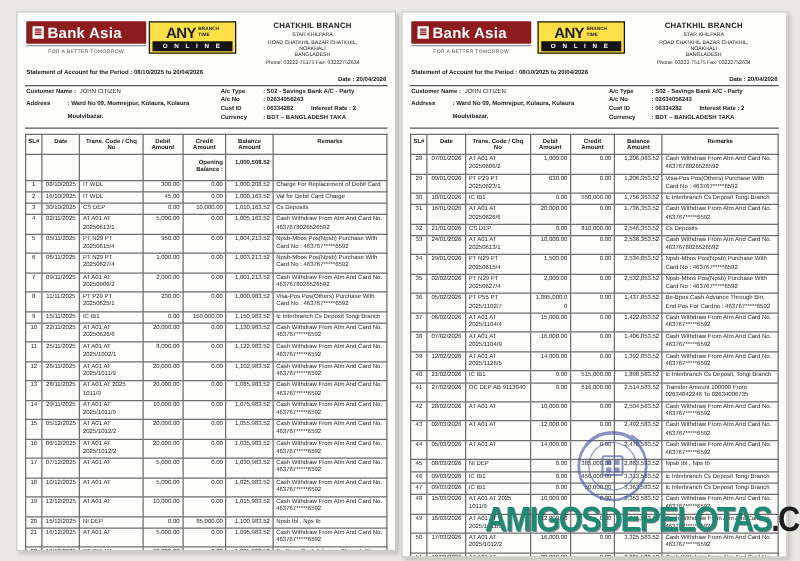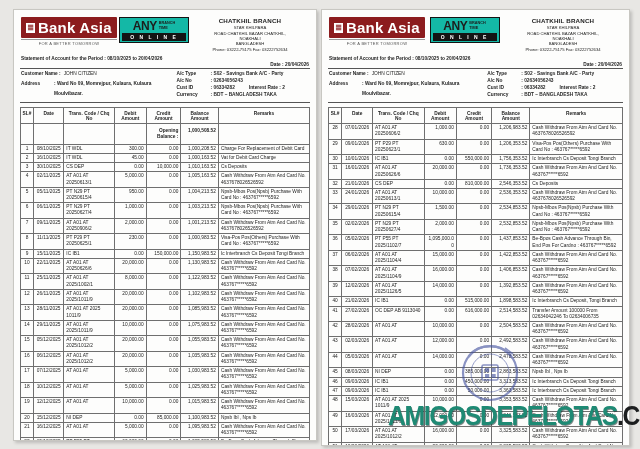--- a/index.html
+++ b/index.html
@@ -14,23 +14,23 @@
     box-shadow:2px 2px 3px rgba(0,0,0,.18);
     box-sizing:border-box;padding:4px 6px;overflow:hidden;color:#1d1d1d;
   }
   #page1{left:13px;top:9px;width:304px;height:432px;}
   #page2{left:321px;top:9px;width:309px;height:437px;}
 
   .hdr{display:flex;justify-content:space-between;align-items:flex-start;padding:3px 1px 1px;}
   .logo-wrap{width:96px;}
   .logo{background:#8c1c1e;color:#fff;display:flex;align-items:center;gap:3px;padding:2px 5px;border-radius:1px;}
   .logo-icon{background:#fff;color:#8c1c1e;width:9px;height:10px;font-size:8px;line-height:10px;font-weight:bold;text-align:center;flex:0 0 auto;}
-  .logo-name{font-size:15px;font-weight:bold;white-space:nowrap;letter-spacing:.2px;}
+  .logo-name{font-size:12px;font-weight:bold;white-space:nowrap;letter-spacing:.2px;}
   .logo-tagline{font-size:4px;color:#555;text-align:center;margin-top:1px;letter-spacing:.3px;border-top:.5px solid #999;padding-top:.5px;}
-  .badge{border:1.5px solid #141414;width:64px;padding:1.5px 2px;background:#14b8a6;flex:0 0 auto;}
+  .badge{border:1.5px solid #141414;width:64px;padding:1.5px 2px;background:#fde047;flex:0 0 auto;}
   .badge-top{display:flex;justify-content:center;align-items:center;gap:2px;}
   .badge-any{font-size:12px;font-weight:bold;letter-spacing:-.5px;line-height:1;}
   .badge-side{font-size:3.8px;font-weight:bold;text-align:left;line-height:1.15;}
   .badge-online{background:#141414;color:#fff;font-size:5px;font-weight:bold;letter-spacing:2px;text-align:center;margin-top:1.5px;padding:1px 0 .5px;}
   .branch{width:118px;text-align:center;font-size:4.2px;line-height:1.3;color:#222;}
   .branch-name{font-size:6.2px;font-weight:bold;letter-spacing:.2px;}
 
   .stmt-row{font-size:4.8px;font-weight:bold;padding:0 1px;margin-top:3px;}
   .date-row{font-size:4.8px;font-weight:bold;text-align:right;padding:0 1px;margin-top:1px;}
 

